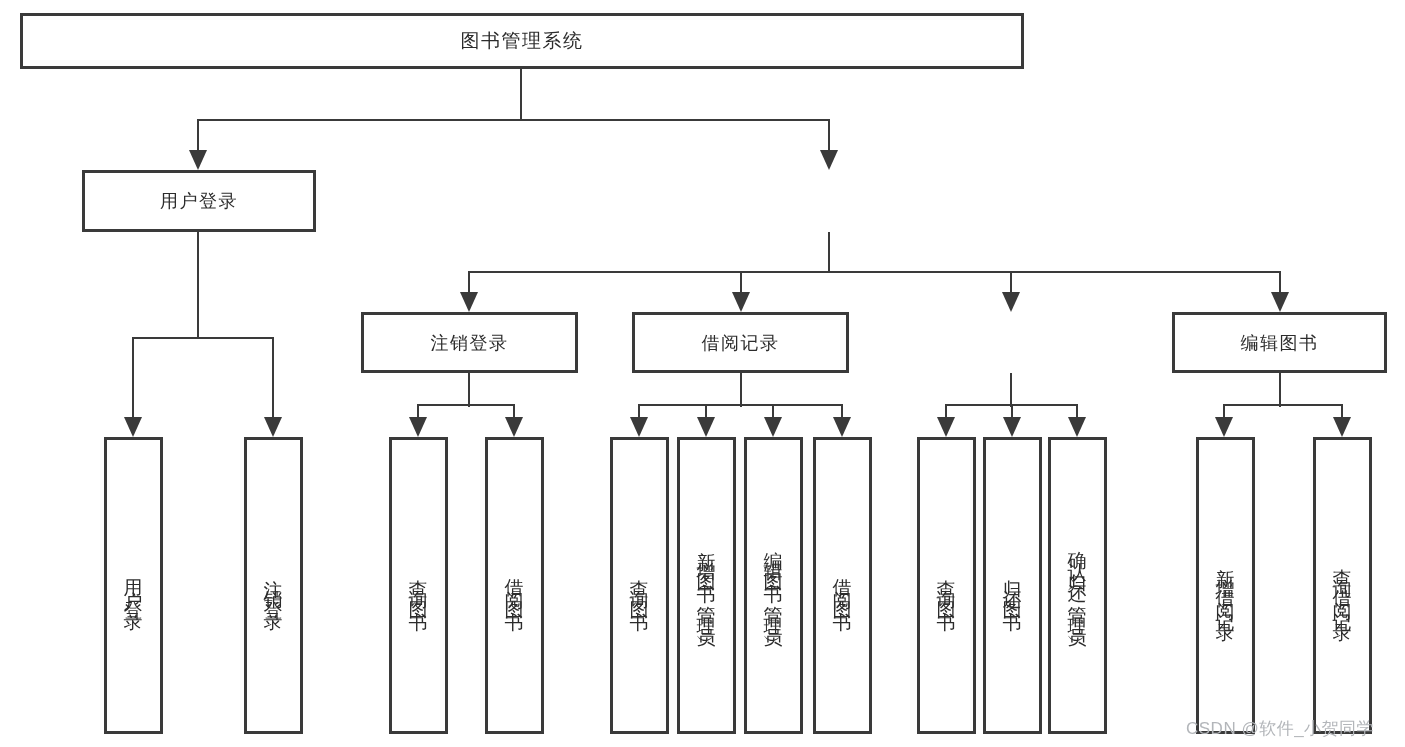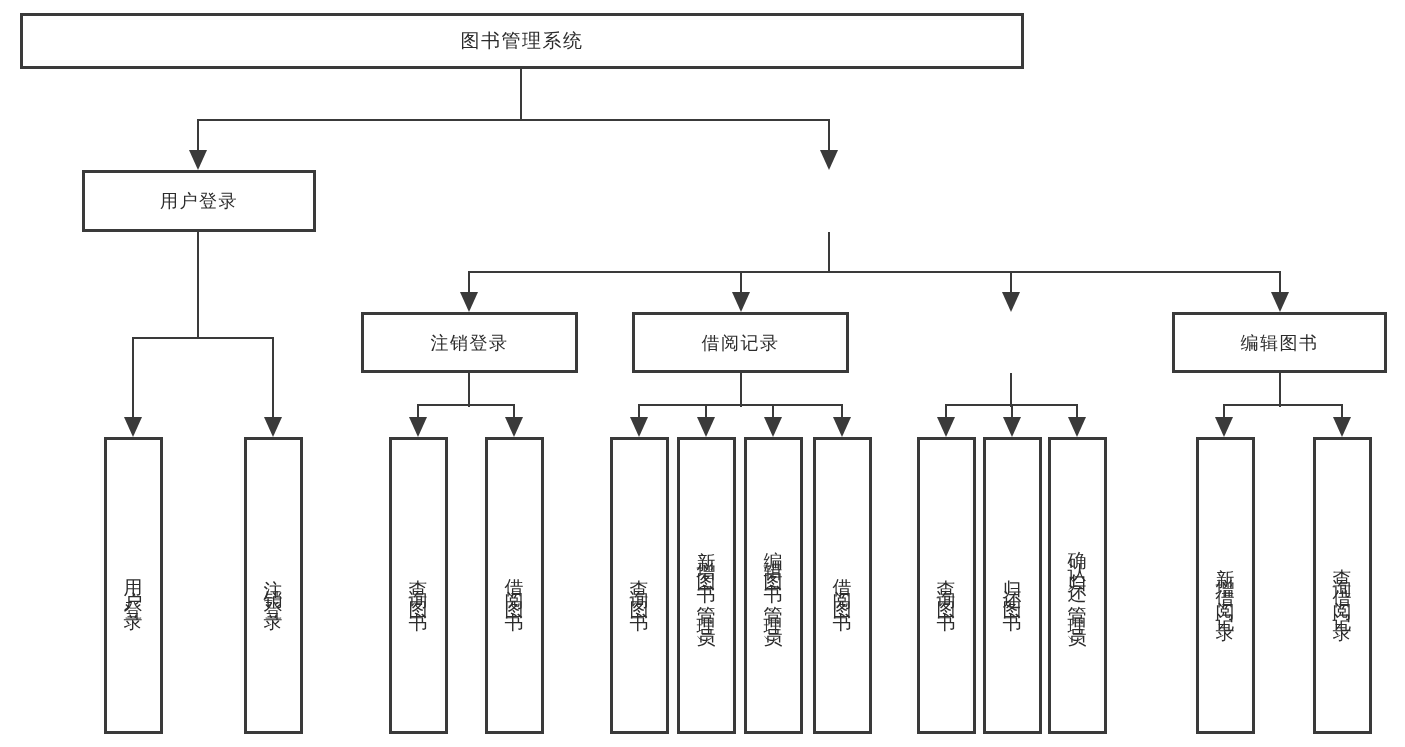--- a/index.html
+++ b/index.html
@@ -93,20 +93,21 @@
     <span class="vlabel">确认归还（管理员）</span>
   </div>
 
   <div class="box" style="left:1196px;top:437px;width:59px;height:297px;">
     <span class="vlabel">新增借阅记录</span>
   </div>
   <div class="box" style="left:1313px;top:437px;width:59px;height:297px;">
     <span class="vlabel">查询借阅记录</span>
   </div>
 
+  <div class="watermark">CSDN @软件_小贺同学</div>
 <div class="cline" style="left: 520px; top: 69px; width: 2px; height: 52px;"></div>
     <div class="cline" style="left: 197px; top: 232px; width: 2px; height: 107px;"></div>
     <div class="cline" style="left: 828px; top: 232px; width: 2px; height: 41px;"></div>
     <div class="cline" style="left: 468px; top: 373px; width: 2px; height: 34px;"></div>
     <div class="cline" style="left: 740px; top: 373px; width: 2px; height: 34px;"></div>
     <div class="cline" style="left: 1010px; top: 373px; width: 2px; height: 34px;"></div>
     <div class="cline" style="left: 1279px; top: 373px; width: 2px; height: 34px;"></div>
     <div class="cline" style="left: 197px; top: 119px; width: 633px; height: 2px;"></div>
     <div class="cline" style="left: 132px; top: 337px; width: 142px; height: 2px;"></div>
     <div class="cline" style="left: 468px; top: 271px; width: 813px; height: 2px;"></div>

